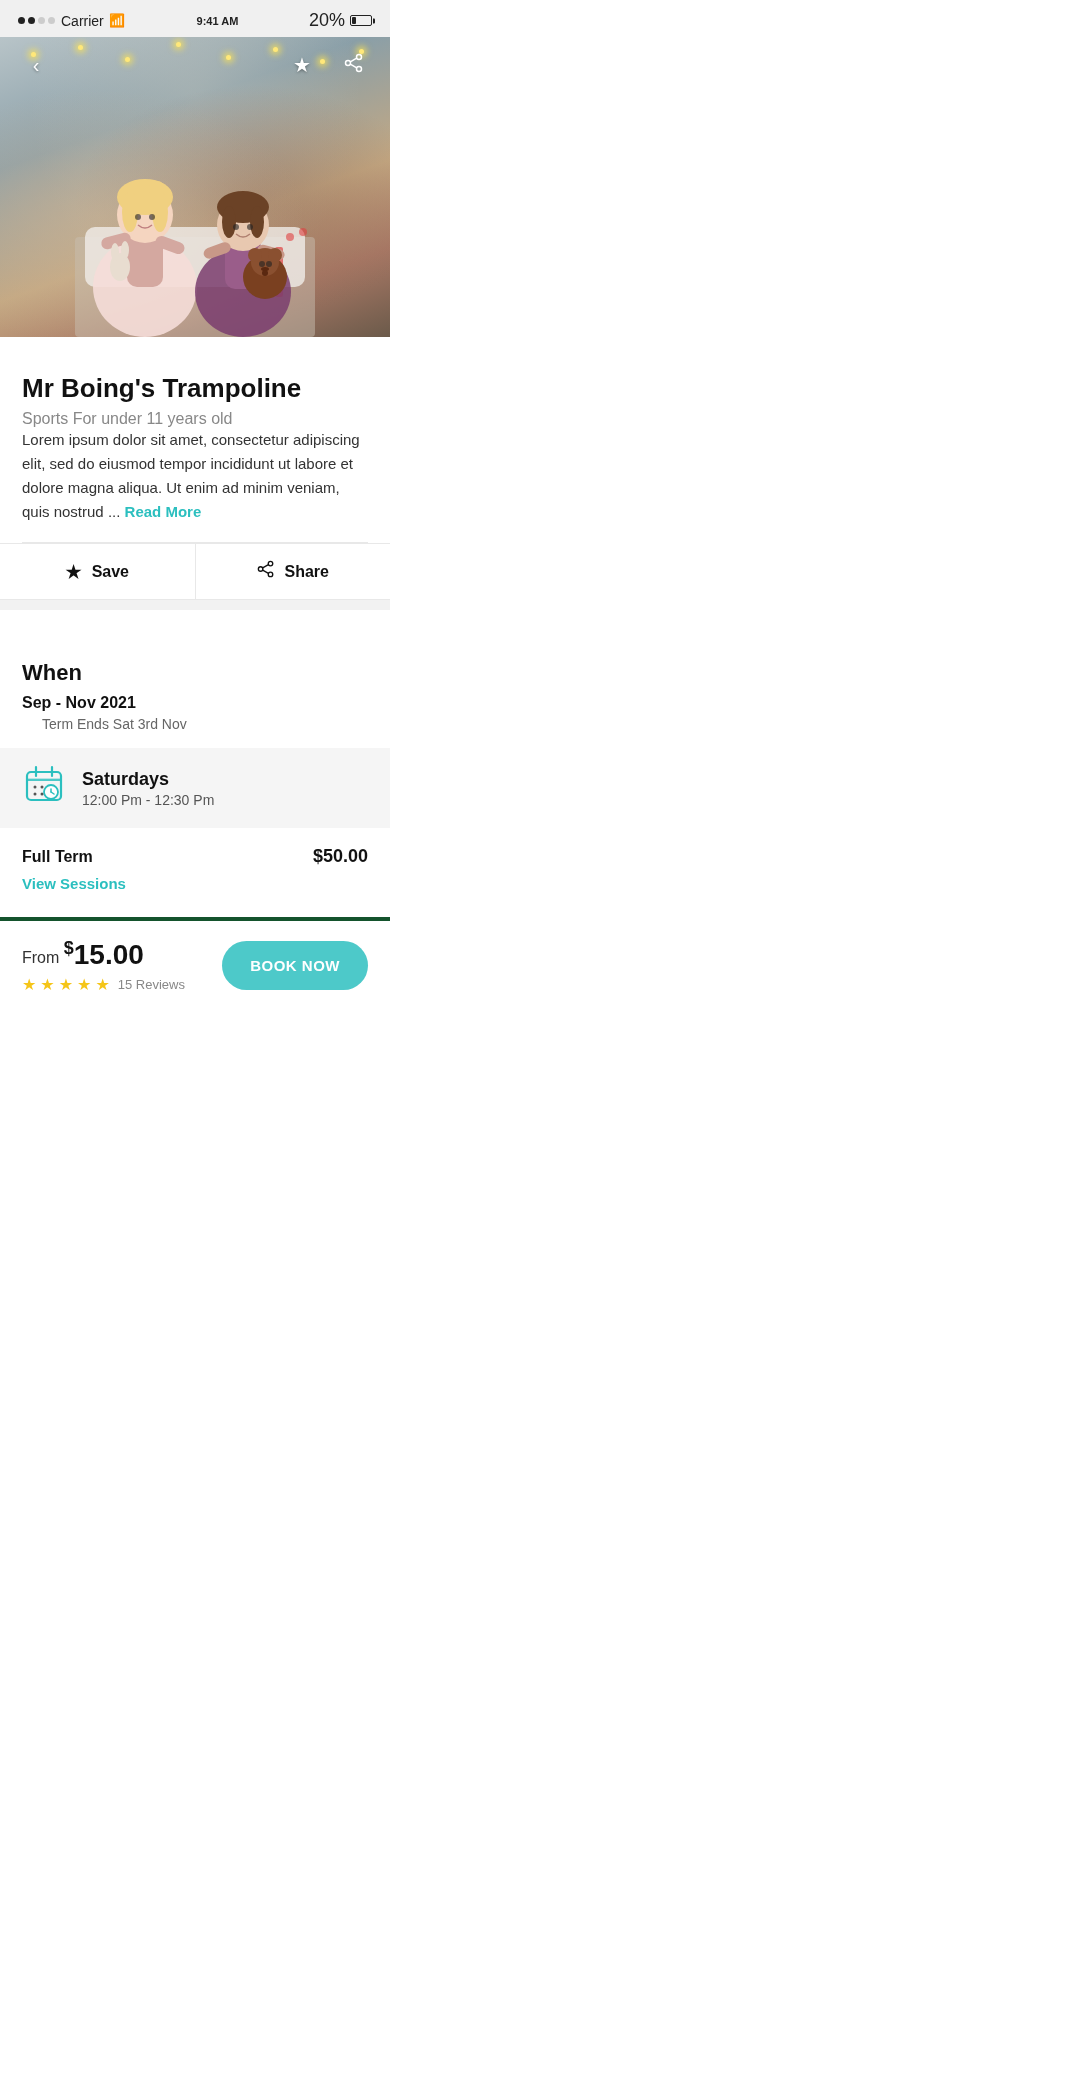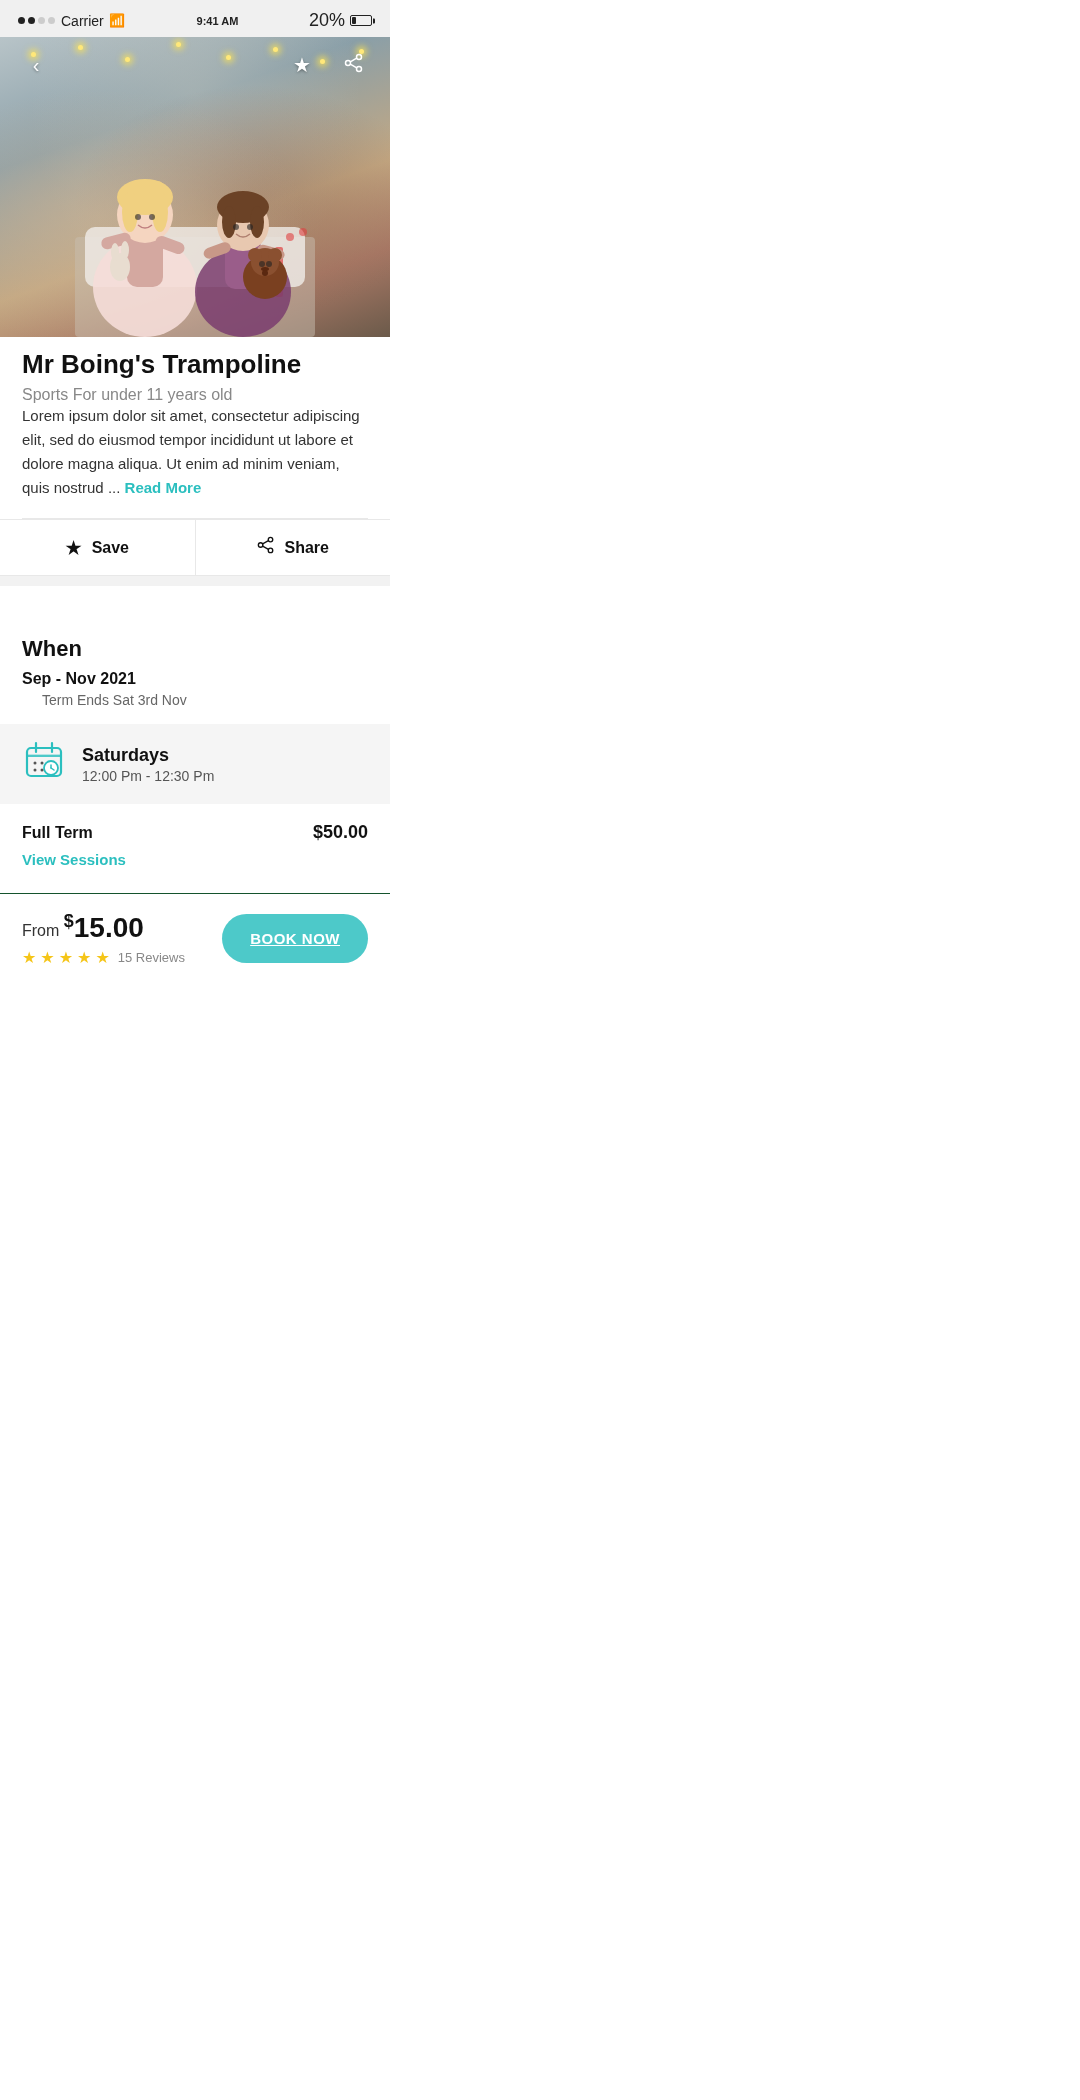--- a/index.html
+++ b/index.html
@@ -142,21 +142,21 @@
       color: #fff;
       font-size: 20px;
       text-shadow: 0 1px 3px rgba(0,0,0,0.4);
     }
     .nav-right-btns {
       display: flex; gap: 16px;
     }
 
     
     .content {
-      padding: 12px 22px 0;
+      padding: 36px 22px 0;
       background: #fff;
     }
 
     .title {
       font-size: 26px;
       font-weight: 800;
       color: #111;
       line-height: 1.2;
       margin-bottom: 6px;
     }
@@ -301,21 +301,21 @@
       display: inline-block;
     }
 
     
     .bottom-bar {
       display: flex;
       justify-content: space-between;
       align-items: center;
       padding: 16px 22px 24px;
       background: #fff;
-      border-top: 1px solid #14532d;
+      border-top: 4px solid #14532d;
       margin-top: 8px;
     }
     .from-price-wrap {}
     .from-label {
       font-size: 16px;
       color: #333;
       font-weight: 500;
     }
     .from-amount {
       font-size: 28px;
@@ -346,21 +346,20 @@
       background: #4dc9c9;
       color: #fff;
       border: none;
       border-radius: 28px;
       padding: 16px 28px;
       font-size: 15px;
       font-weight: 800;
       letter-spacing: 0.5px;
       cursor: pointer;
       text-transform: uppercase;
-      text-decoration: underline;
     }
   </style>
 </head>
 <body>
 
 <div class="status-bar">
   <div class="status-left">
     <div class="signal-dots">
       <div class="dot filled"></div>
       <div class="dot filled"></div>

